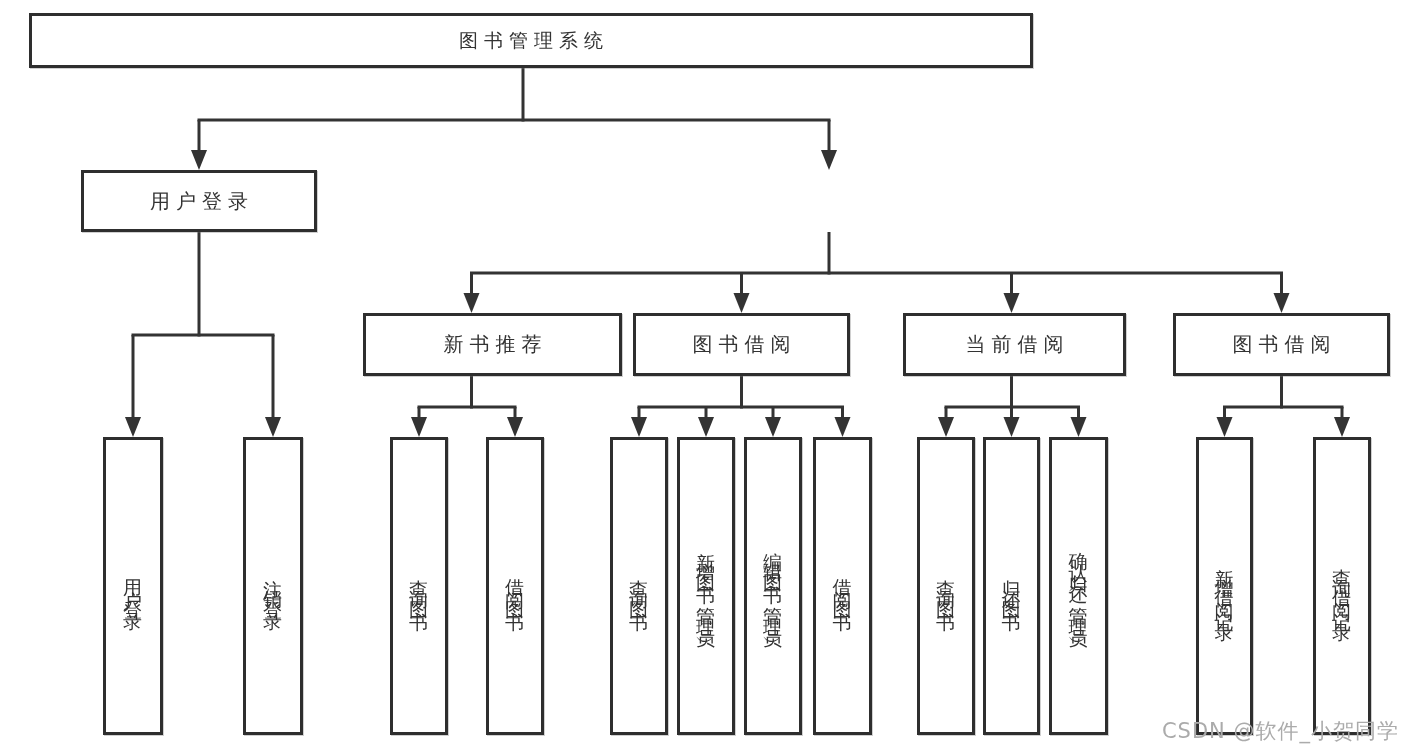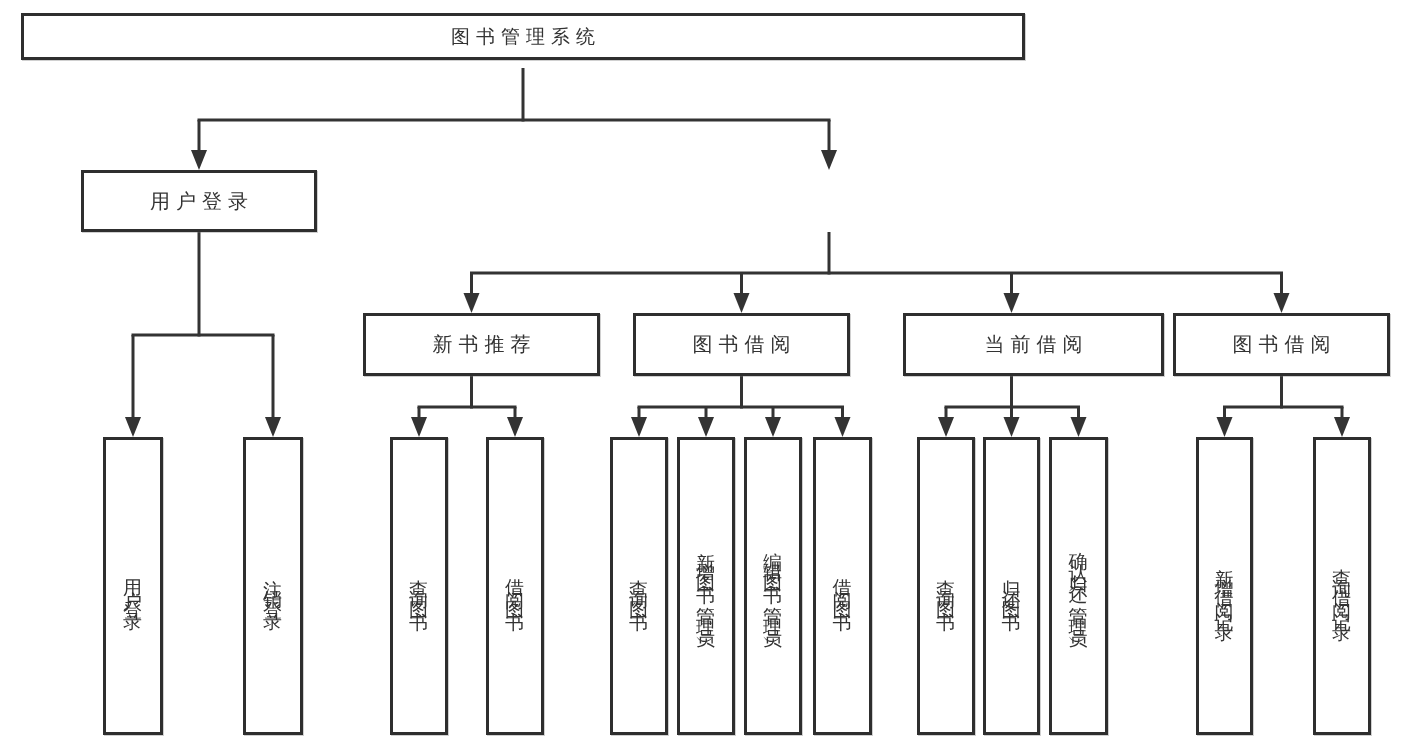--- a/index.html
+++ b/index.html
@@ -124,37 +124,38 @@
       <polygon points="765,417 781,417 773,437"></polygon>
       <polygon points="834.5,417 850.5,417 842.5,437"></polygon>
       <polygon points="938,417 954,417 946,437"></polygon>
       <polygon points="1003.5,417 1019.5,417 1011.5,437"></polygon>
       <polygon points="1070.5,417 1086.5,417 1078.5,437"></polygon>
       <polygon points="1216.5,417 1232.5,417 1224.5,437"></polygon>
       <polygon points="1334,417 1350,417 1342,437"></polygon>
     </g>
   </svg>
 
-  <div class="node hbox root-box" style="left:21px; top:13px; width:1004px; height:47px;">图书管理系统</div>
+  <div class="node hbox root-box" style="left:29px; top:13px; width:1004px; height:55px;">图书管理系统</div>
 
   <div class="node hbox" style="left:81px; top:170px; width:236px; height:62px;">用户登录</div>
 
-  <div class="node hbox" style="left:363px; top:313px; width:237px; height:63px;">新书推荐</div>
+  <div class="node hbox" style="left:363px; top:313px; width:259px; height:63px;">新书推荐</div>
   <div class="node hbox" style="left:633px; top:313px; width:217px; height:63px;">图书借阅</div>
-  <div class="node hbox" style="left:903px; top:313px; width:261px; height:63px;">当前借阅</div>
+  <div class="node hbox" style="left:903px; top:313px; width:223px; height:63px;">当前借阅</div>
   <div class="node hbox" style="left:1173px; top:313px; width:217px; height:63px;">图书借阅</div>
 
   <div class="node vbox" style="left:103px; top:437px; width:60px; height:298px;">用户登录</div>
   <div class="node vbox" style="left:243px; top:437px; width:60px; height:298px;">注销登录</div>
   <div class="node vbox" style="left:390px; top:437px; width:58px; height:298px;">查询图书</div>
   <div class="node vbox" style="left:486px; top:437px; width:58px; height:298px;">借阅图书</div>
   <div class="node vbox" style="left:610px; top:437px; width:58px; height:298px;">查询图书</div>
   <div class="node vbox" style="left:677px; top:437px; width:58px; height:298px;">新增图书（管理员）</div>
   <div class="node vbox" style="left:744px; top:437px; width:58px; height:298px;">编辑图书（管理员）</div>
   <div class="node vbox" style="left:813px; top:437px; width:59px; height:298px;">借阅图书</div>
   <div class="node vbox" style="left:917px; top:437px; width:58px; height:298px;">查询图书</div>
   <div class="node vbox" style="left:983px; top:437px; width:57px; height:298px;">归还图书</div>
   <div class="node vbox" style="left:1049px; top:437px; width:59px; height:298px;">确认归还（管理员）</div>
   <div class="node vbox" style="left:1196px; top:437px; width:57px; height:298px;">新增借阅记录</div>
   <div class="node vbox" style="left:1313px; top:437px; width:58px; height:298px;">查询借阅记录</div>
 
+  <div class="watermark">CSDN @软件_小贺同学</div>
 
 </div>
 
 </body></html>

